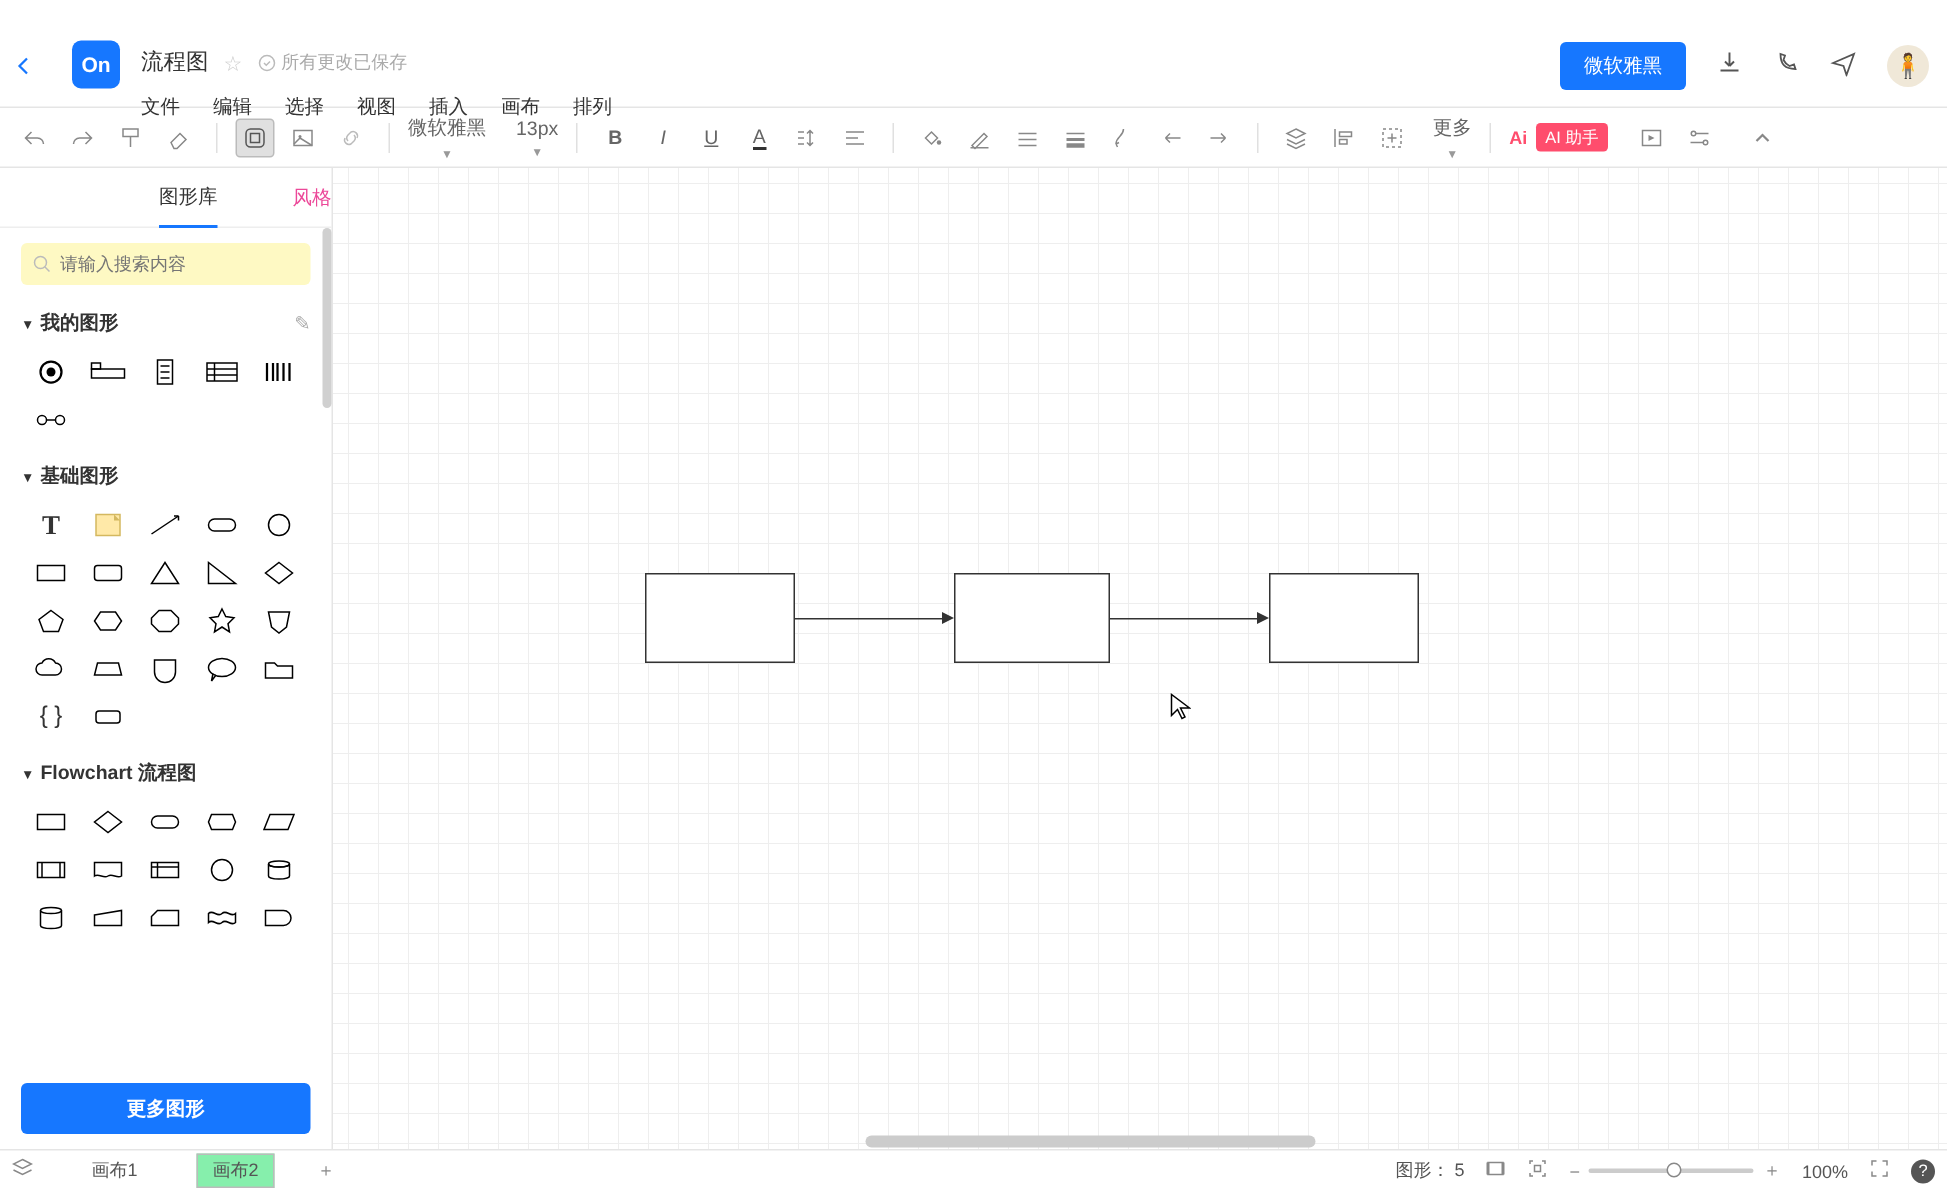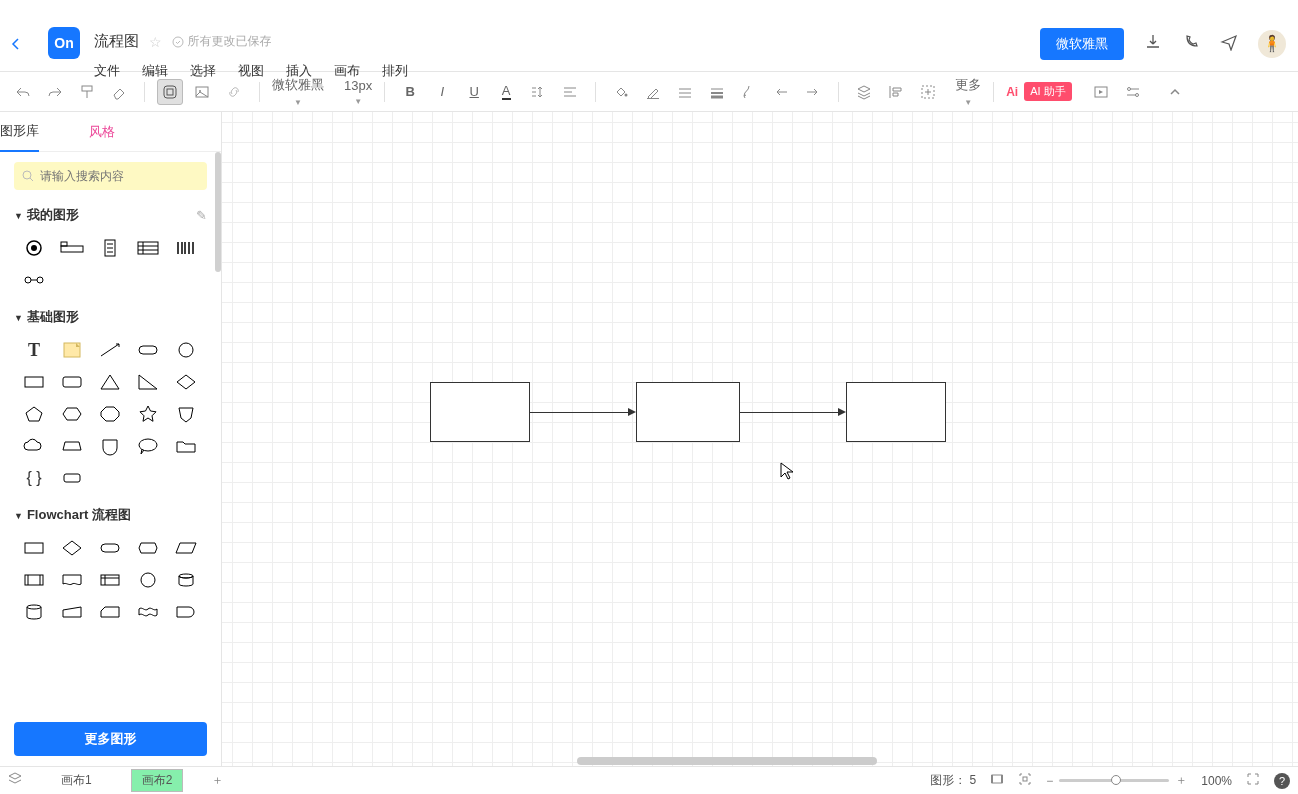--- a/index.html
+++ b/index.html
@@ -30,21 +30,21 @@
 .caret { font-size:8px; color:#999;}
 .more-pill { background:#ff4d6d; color:#fff; font-size:11px; padding:2px 6px; border-radius:3px;}
 .ai-label { color:#ff4d6d; font-weight:bold; font-size:12px;}
 
 
 .body { display:flex; height:calc(100% - 72px - 40px - 28px); }
 
 
 .sidebar { width:222px; border-right:1px solid #e5e5e5; display:flex; flex-direction:column; background:#fff; position:relative;}
 .sidebar-scroll { position:absolute; right:0; top:40px; width:6px; height:120px; background:#d0d0d0; border-radius:3px;}
-.side-tabs { display:flex; height:40px; border-bottom:1px solid #eee; align-items:center; justify-content:flex-start; gap:50px;}
+.side-tabs { display:flex; height:40px; border-bottom:1px solid #eee; align-items:center; justify-content:flex-end; gap:50px;}
 .side-tab { font-size:13px; color:#ec4899; padding:10px 0; cursor:pointer;}
 .side-tab.active { color:#333; border-bottom:2px solid #1677ff; font-weight:500;}
 .search-box { margin:10px 14px; background:#fef9c3; border-radius:4px; height:28px; display:flex; align-items:center; padding:0 8px; color:#aaa; gap:6px;}
 .search-box input { border:none; background:transparent; outline:none; font-size:12px; flex:1;}
 .group-header { display:flex; align-items:center; justify-content:space-between; padding:6px 14px; font-size:13px; font-weight:bold; cursor:pointer;}
 .group-header .tri { font-size:9px; margin-right:4px;}
 .edit-ico { color:#aaa; font-weight:normal;}
 .shape-grid { display:grid; grid-template-columns:repeat(5,32px); gap:8px 6px; padding:6px 18px 10px 18px;}
 .shape-cell { width:32px; height:24px; display:flex; align-items:center; justify-content:center; cursor:pointer;}
 .shape-cell svg { width:26px; height:20px; }

